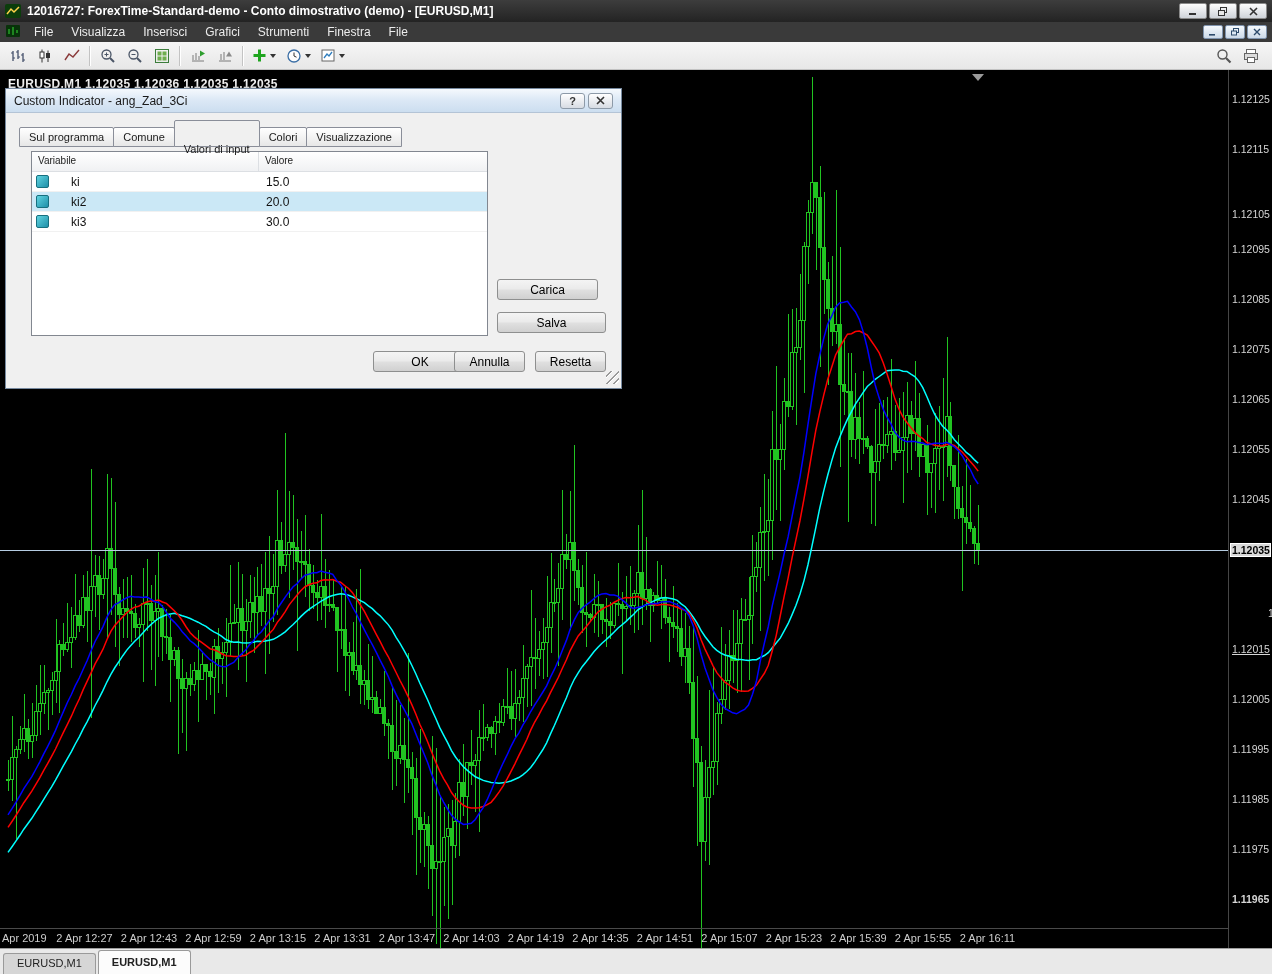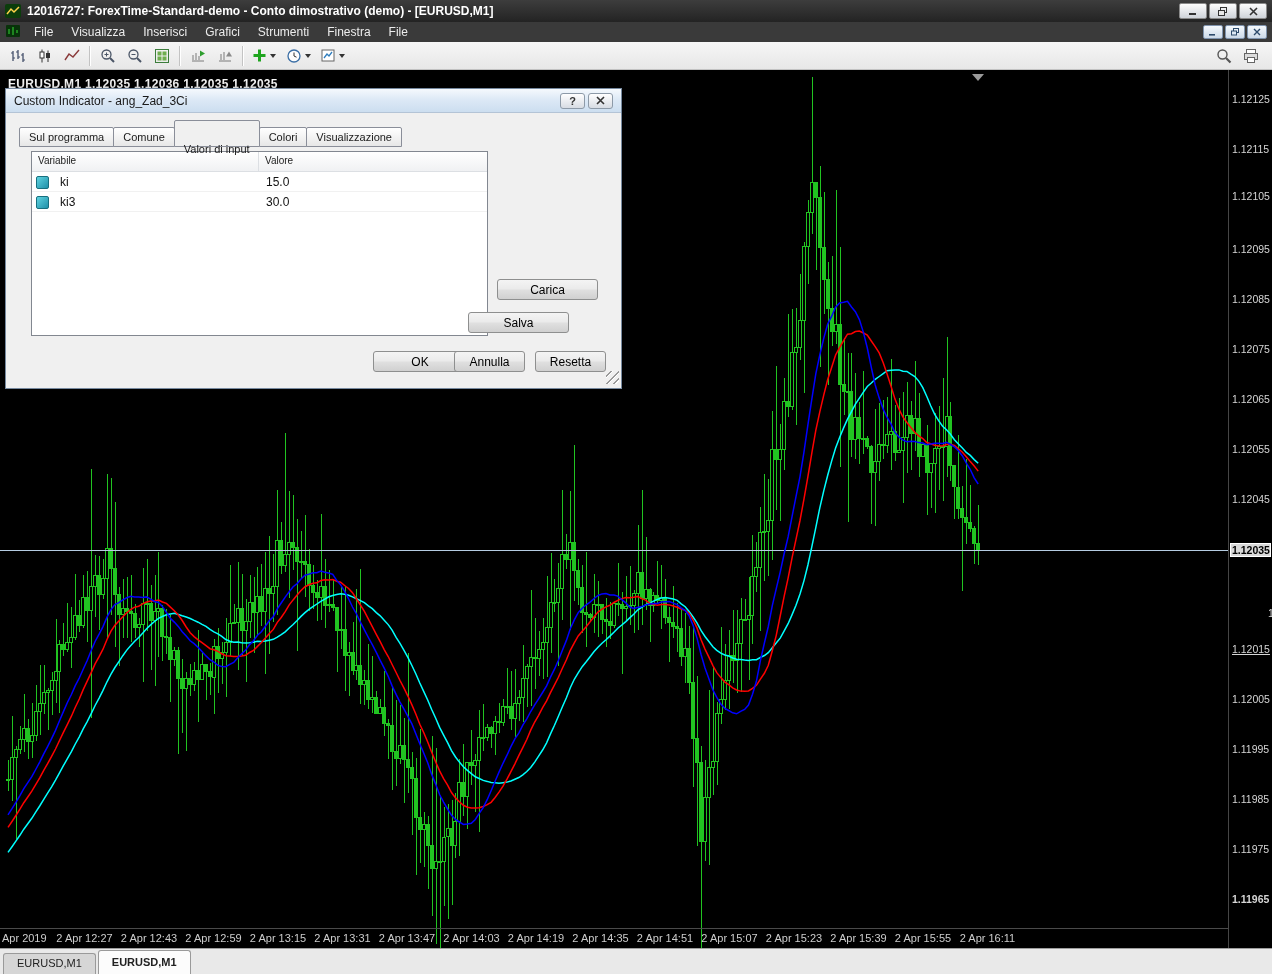--- a/index.html
+++ b/index.html
@@ -72,29 +72,29 @@
   .dlg-tab.active{height:23px;margin-top:-3px;padding-top:22px;background:#f0f0f0;position:relative;z-index:3}
   .param-table{position:absolute;left:25px;top:38px;width:457px;height:185px;background:#fff;
     border:1px solid #828790;overflow:hidden}
   .tbl-header{display:flex;height:20px;background:linear-gradient(#ffffff,#f0f1f3);
     border-bottom:1px solid #dcdfe3;color:#222}
   .th{padding:3px 6px;font-size:10px}
   .th.col-name{width:227px;border-right:1px solid #dcdfe3}
   .th.col-value{flex:1}
   .tbl-row{display:flex;height:20px;align-items:center;border-bottom:1px solid #f1f1f1}
   .tbl-row.selected{background:#cbe8f6}
-  .td.name{width:227px;display:flex;align-items:flex-end;padding-left:4px;gap:11px}
+  .td.name{width:227px;display:flex;align-items:center;padding-left:4px;gap:22px}
   .td.value{flex:1;padding-left:7px}
   .var-icon{width:13px;height:13px;flex:0 0 auto;border-radius:2px;border:1px solid #17707f;
     background:linear-gradient(135deg,#5fd3e0,#1f8fa8)}
   .w7btn{position:absolute;height:21px;font-size:12px;color:#000;font-family:inherit;
     background:linear-gradient(#f4f4f4,#ebebeb 45%,#dfdfdf 55%,#d0d0d0);
     border:1px solid #8e8f8f;border-radius:3px}
   .btn-carica{left:491px;top:166px;width:101px}
-  .btn-salva{left:462px;top:199px;width:101px}
+  .btn-salva{left:491px;top:199px;width:109px}
   .btn-ok{left:367px;top:238px;width:94px}
   .btn-annulla{left:448px;top:238px;width:71px}
   .btn-resetta{left:529px;top:238px;width:71px}
   .resize-grip{position:absolute;right:2px;bottom:2px;width:13px;height:13px;
     background:repeating-linear-gradient(135deg,transparent 0 3px,#9a9a9a 3px 4.5px,#fff 4.5px 5.5px)}
 </style>
 </head>
 <body>
 
 <div class="titlebar">
@@ -797,21 +797,21 @@
       <text x="794" y="872" fill="#cdcdcd" font-size="11" text-anchor="middle" font-family="&quot;Liberation Sans&quot;, sans-serif">2 Apr 15:23</text>
       <text x="858.5" y="872" fill="#cdcdcd" font-size="11" text-anchor="middle" font-family="&quot;Liberation Sans&quot;, sans-serif">2 Apr 15:39</text>
       <text x="923" y="872" fill="#cdcdcd" font-size="11" text-anchor="middle" font-family="&quot;Liberation Sans&quot;, sans-serif">2 Apr 15:55</text>
       <text x="987.5" y="872" fill="#cdcdcd" font-size="11" text-anchor="middle" font-family="&quot;Liberation Sans&quot;, sans-serif">2 Apr 16:11</text>
       <polygon points="972,4 984,4 978,11" fill="#9a9a9a"></polygon>
     </svg>
   <div class="symbol-info">EURUSD,M1 1.12035 1.12036 1.12035 1.12035</div>
   <div class="price-axis" id="price-axis">
       <div class="price-label" style="top: 23px;">1.12125</div>
       <div class="price-label" style="top: 73px;">1.12115</div>
-      <div class="price-label" style="top: 120px; text-align: right;">1.12105</div>
+      <div class="price-label" style="top: 138px; text-align: right;">1.12105</div>
       <div class="price-label" style="top: 173px;">1.12095</div>
       <div class="price-label" style="top: 223px;">1.12085</div>
       <div class="price-label" style="top: 273px;">1.12075</div>
       <div class="price-label" style="top: 323px;">1.12065</div>
       <div class="price-label" style="top: 373px;">1.12055</div>
       <div class="price-label" style="top: 423px;">1.12045</div>
       <div class="price-label current" style="top: 473px;">1.12035</div>
       <div class="price-label" style="top: 537px; margin-left: 36px;">1.12025</div>
       <div class="price-label" style="top: 573px; text-decoration: underline;">1.12015</div>
       <div class="price-label" style="top: 623px;">1.12005</div>
@@ -850,20 +850,27 @@
         <span class="th col-name">Variabile</span>
         <span class="th col-value">Valore</span>
       </div>
       <div class="tbl-row">
         <span class="td name">
             <span class="var-icon"></span>
             <span>ki</span>
           </span>
         <span class="td value">15.0</span>
       </div>
+      <div class="tbl-row selected">
+        <span class="td name">
+            <span class="var-icon"></span>
+            <span>ki2</span>
+          </span>
+        <span class="td value">20.0</span>
+      </div>
       <div class="tbl-row">
         <span class="td name">
             <span class="var-icon"></span>
             <span>ki3</span>
           </span>
         <span class="td value">30.0</span>
       </div>
     </div>
     <button class="w7btn btn-carica">Carica</button>
     <button class="w7btn btn-salva">Salva</button>

